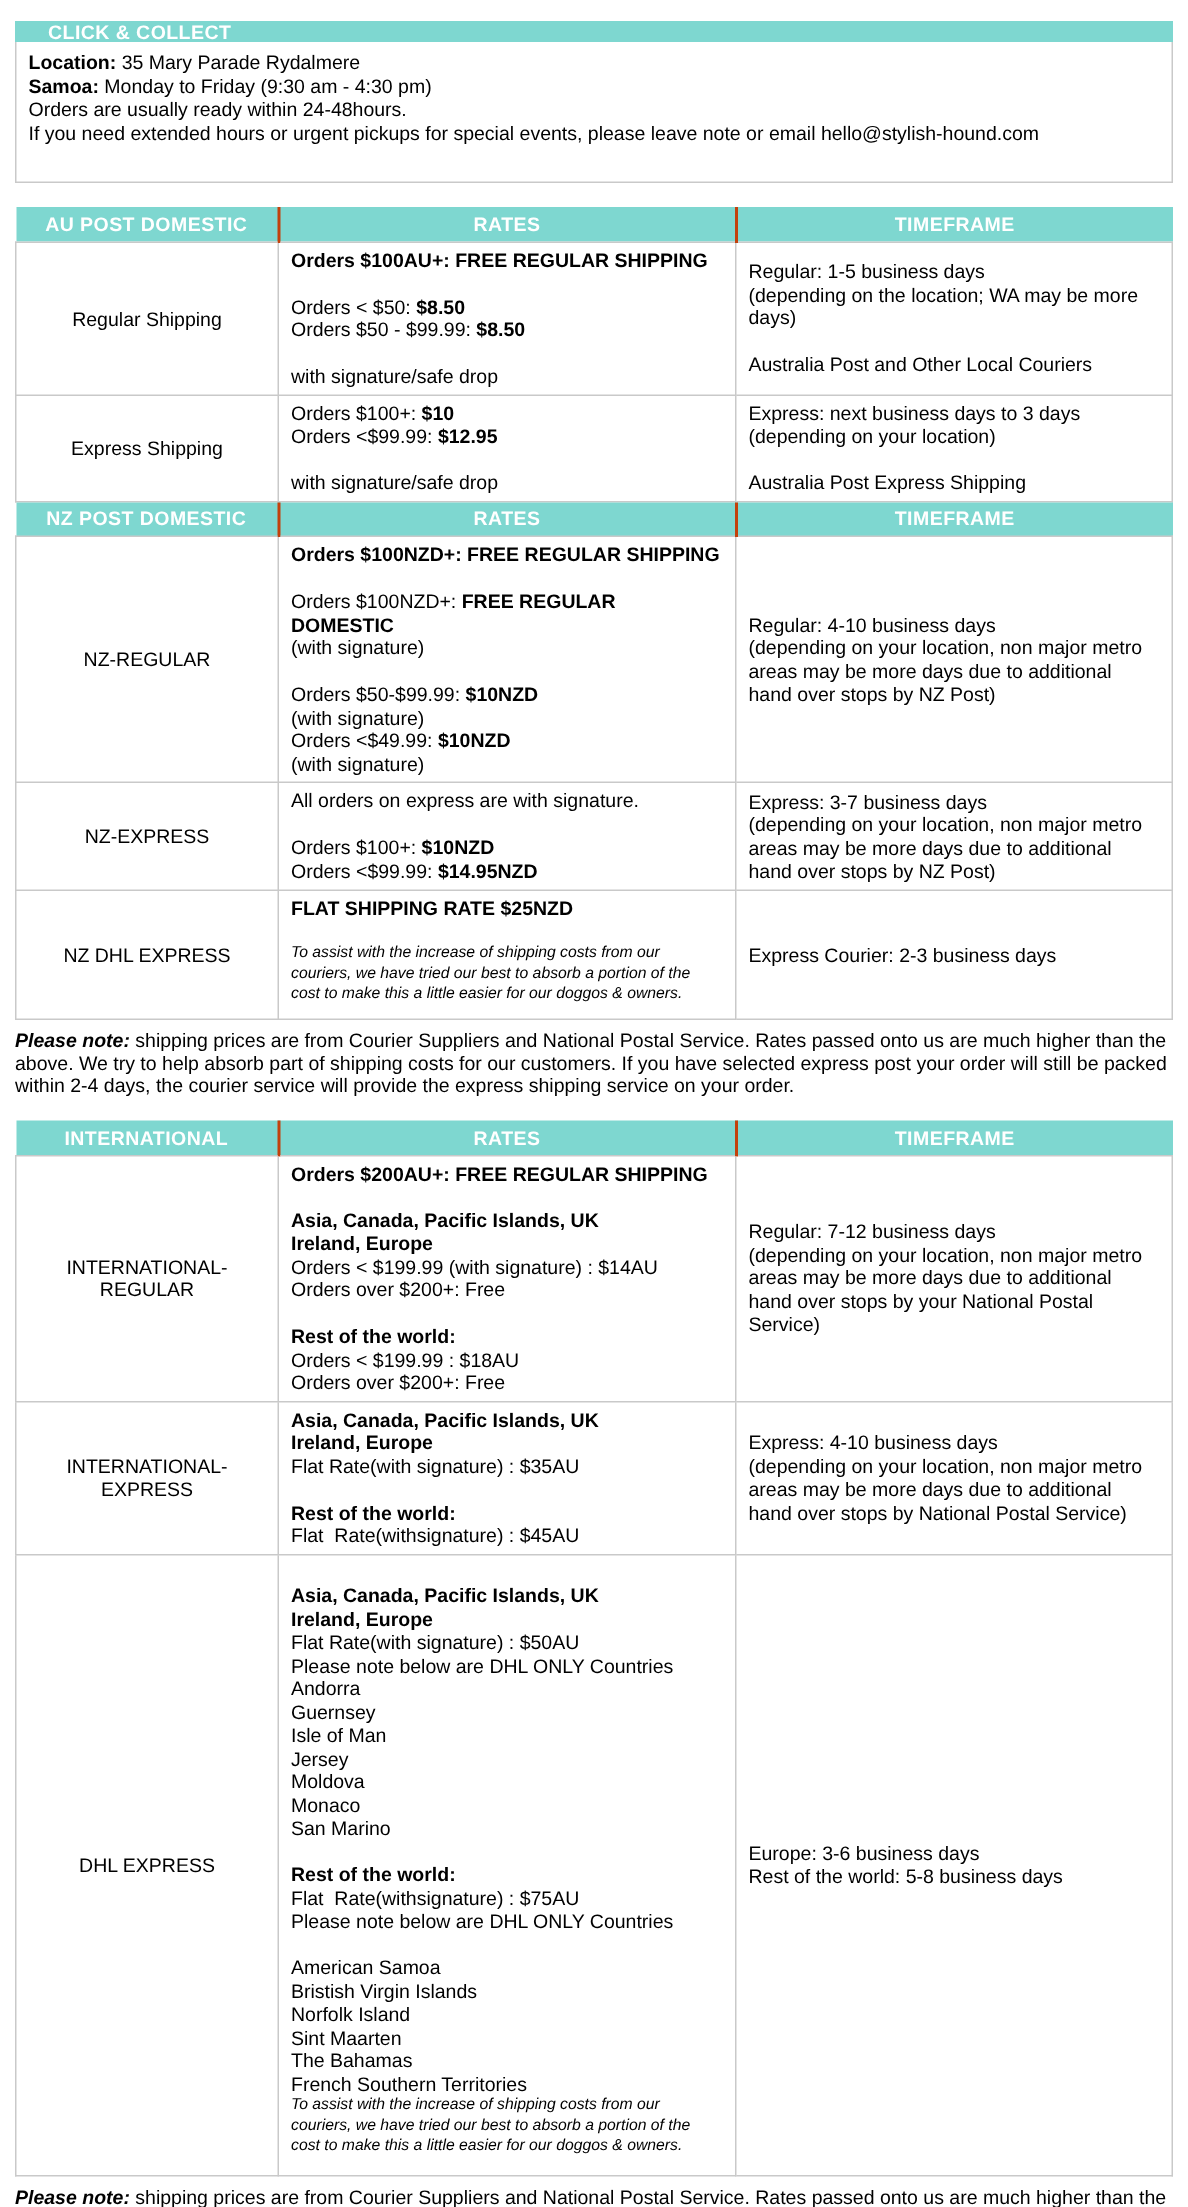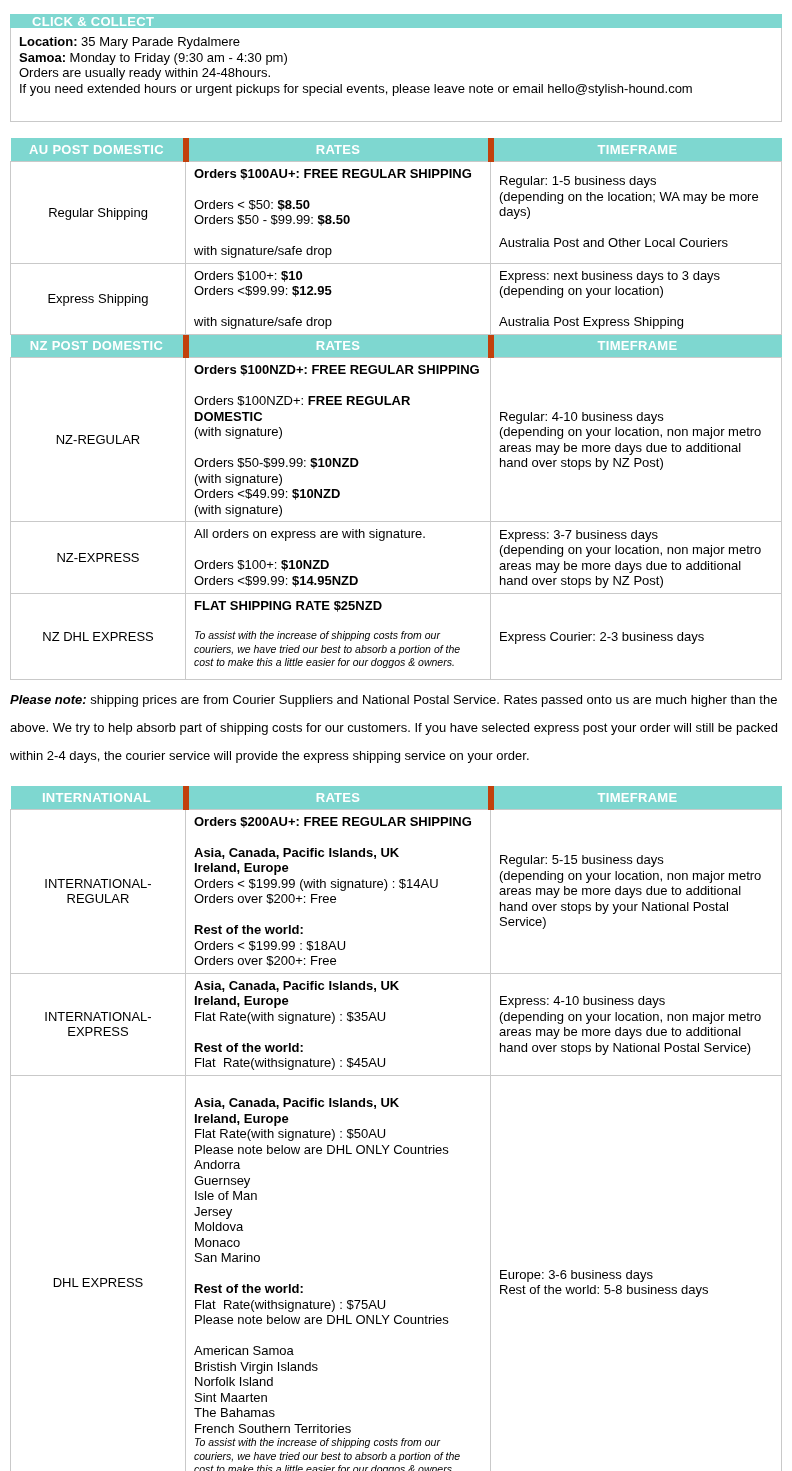--- a/index.html
+++ b/index.html
@@ -44,21 +44,21 @@
   col.c-rates   { width: 305px; }
   th {
     background: var(--accent);
     color: #fff;
     font-weight: bold;
     font-size: 13px;
     letter-spacing: 0.3px;
     height: 23px;
     padding: 0;
     border: none;
-    border-left: 6px solid #c2410c;
+    border-left: 2px solid #c2410c;
     text-align: center;
   }
   th:first-child { border-left: none; }
   td {
     border: 1px solid var(--border);
     padding: 4px 8px;
     vertical-align: middle;
   }
   td.service { text-align: center; }
   td.rates { vertical-align: top; }
@@ -71,21 +71,21 @@
   tr.h69  td { height: 69px; }
   tr.h143 td { height: 143px; }
   tr.h72  td { height: 72px; }
   tr.h86  td { height: 86px; }
   tr.h153 td { height: 153px; }
   tr.h100 td { height: 100px; }
   tr.h414 td { height: 414px; }
 
   
   .note { margin: 6px 0 7px 0; }
-  .note .line { line-height: 28px; }
+  .note .line { line-height: 15px; }
 </style>
 </head>
 <body>
 
 <div class="page">
 
   <div>
     <div class="cc-header">
       <span>CLICK &amp; COLLECT</span>
     </div>
@@ -231,21 +231,21 @@
             <div class="line"><span style="font-weight: bold;">Asia, Canada, Pacific Islands, UK</span></div>
             <div class="line"><span style="font-weight: bold;">Ireland, Europe</span></div>
             <div class="line"><span>Orders &lt; $199.99 (with signature) : $14AU</span></div>
             <div class="line"><span>Orders over $200+: Free</span></div>
             <div class="line">&nbsp;</div>
             <div class="line"><span style="font-weight: bold;">Rest of the world:</span></div>
             <div class="line"><span>Orders &lt; $199.99 : $18AU</span></div>
             <div class="line"><span>Orders over $200+: Free</span></div>
           </td>
         <td class="timeframe">
-            <div class="line"><span>Regular: 5-15 business days</span></div>
+            <div class="line"><span>Regular: 7-12 business days</span></div>
             <div class="line"><span>(depending on your location, non major metro areas may be more days due to additional hand over stops by your National Postal Service)</span></div>
           </td>
       </tr>
       <tr class="h100">
         <td class="service">INTERNATIONAL-EXPRESS</td>
         <td class="rates">
             <div class="line"><span style="font-weight: bold;">Asia, Canada, Pacific Islands, UK</span></div>
             <div class="line"><span style="font-weight: bold;">Ireland, Europe</span></div>
             <div class="line"><span>Flat Rate(with signature) : $35AU</span></div>
             <div class="line">&nbsp;</div>

